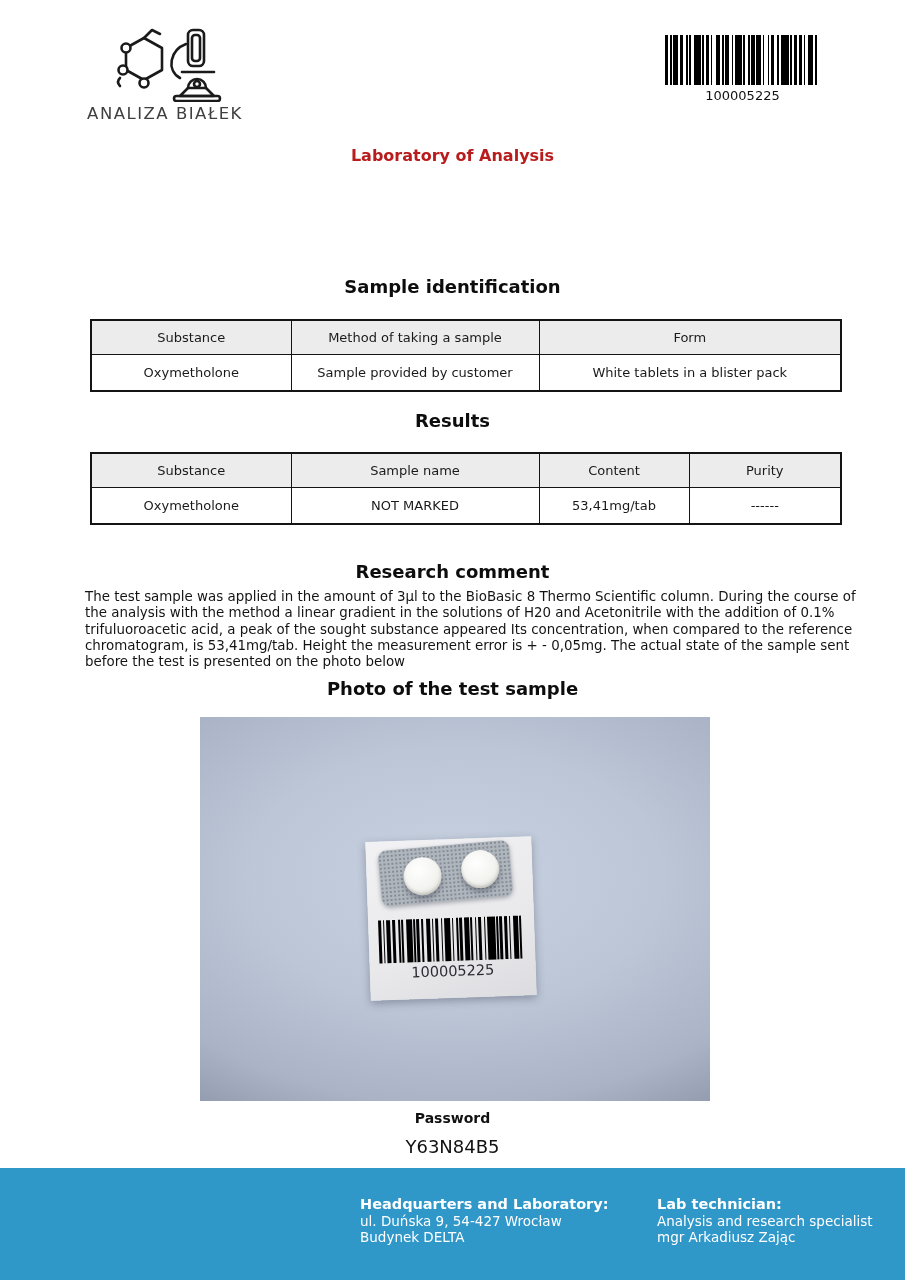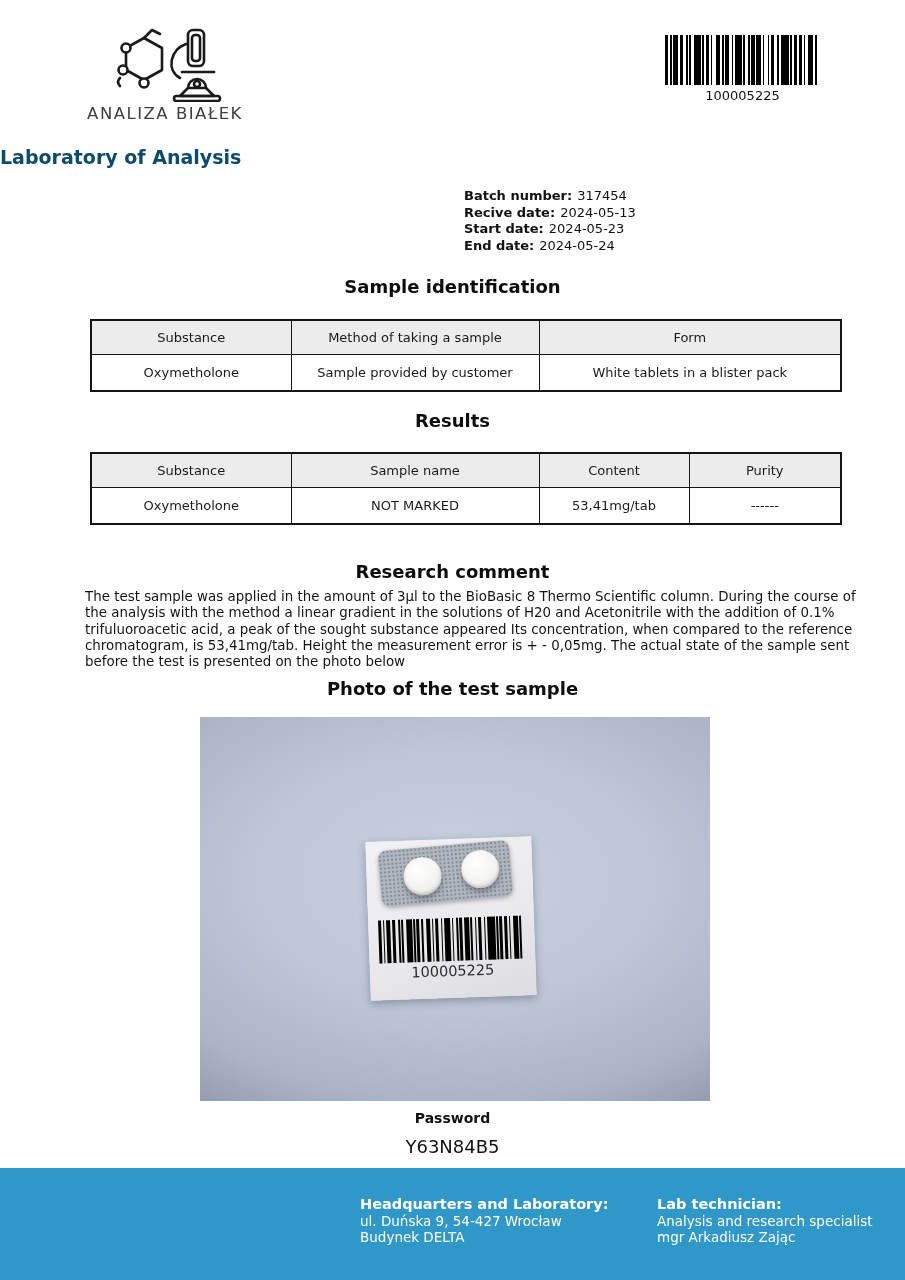--- a/index.html
+++ b/index.html
@@ -10,22 +10,22 @@
   .logo-wrap{position:absolute;left:85px;top:26px;width:160px;text-align:center;}
   .logo-icon{display:block;margin:0 auto;}
   .logo-name{margin-top:2px;font-size:16.5px;letter-spacing:1.5px;color:#3f3f3f;white-space:nowrap;}
 
   .barcode-top{position:absolute;left:665px;top:35px;width:155px;text-align:center;}
   .barcode-bars{display:flex;height:50px;width:100%;}
   .barcode-bars span{height:100%;}
   .barcode-bars .b{background:#000;}
   .barcode-number{margin-top:3px;font-size:13px;color:#111;}
 
-  .doc-title{position:absolute;left:0;top:146px;width:100%;
-             font-size:19px;font-weight:bold;color:#0c4a6e;}
+  .doc-title{position:absolute;left:0;top:146px;width:100%;text-align:center;
+             font-size:16px;font-weight:bold;color:#b91c1c;}
 
   
   .info-col{position:absolute;top:188px;font-size:13px;line-height:16.6px;}
   .info-left{left:90px;}
   .info-right{left:464px;}
   .info-row b{font-weight:bold;}
   .info-row span{margin-left:5px;}
 
   
   .section-heading{position:absolute;left:0;width:100%;text-align:center;
@@ -169,26 +169,20 @@
         <span class="b" style="flex-grow: 3;"></span>
         <span style="flex-grow: 1;"></span>
         <span class="b" style="flex-grow: 1;"></span>
         <span style="flex-grow: 2;"></span>
       </div>
     <div class="barcode-number">100005225</div>
   </div>
 
   <div class="doc-title">Laboratory of Analysis</div>
 
-  <div class="info-col info-right">
-    <div class="info-row"><b>Batch number:</b><span>317454</span></div>
-    <div class="info-row"><b>Recive date:</b><span>2024-05-13</span></div>
-    <div class="info-row"><b>Start date:</b><span>2024-05-23</span></div>
-    <div class="info-row"><b>End date:</b><span>2024-05-24</span></div>
-  </div>
 
   <div class="section-heading h-si">Sample identification</div>
   <table class="lab t-si">
     <colgroup>
         <col class="c1">
         <col class="c2">
         <col class="c3">
       </colgroup>
     <tbody>
         <tr>

